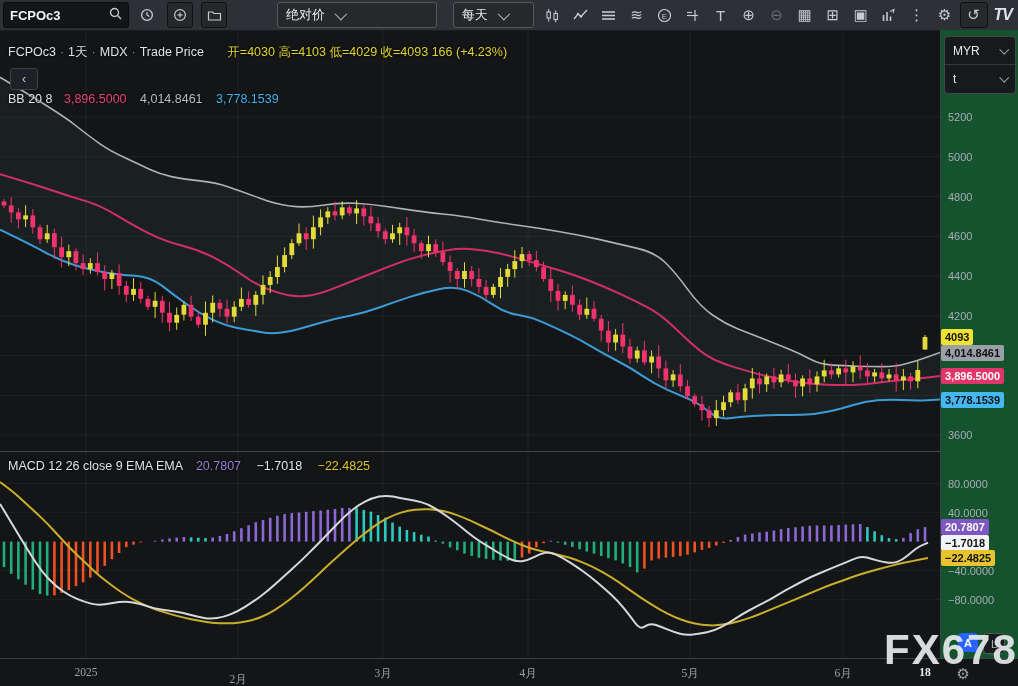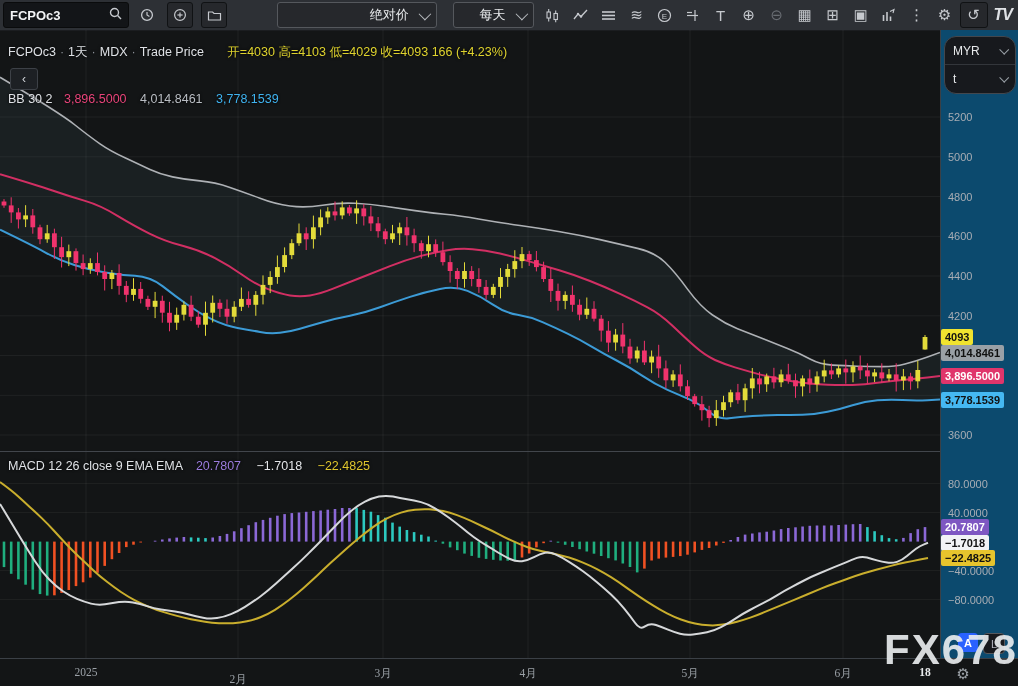--- a/index.html
+++ b/index.html
@@ -10,21 +10,21 @@
   
   #toolbar{left:0;top:0;width:1018px;height:30px;background:#2d3035;border-bottom:1px solid #1b1d20;
     display:flex;align-items:center;color:#d4d7db;font-size:13px;}
   .tb-group{display:flex;align-items:center;height:30px;}
   #symbol-search{display:flex;align-items:center;justify-content:space-between;width:112px;height:24px;
     background:#131518;border:1px solid #0a0b0c;border-radius:3px;margin-left:3px;padding:0 6px;cursor:pointer;}
   #symbol-search .sym{color:#f2f3f5;font-weight:bold;font-size:13px;}
   .tb-icon{display:inline-flex;align-items:center;justify-content:center;width:24px;height:24px;
     color:#c6c9ce;font-size:15px;cursor:pointer;}
   .tb-icon.boxed{background:#26282c;border:1px solid #101214;border-radius:3px;margin-left:8px;}
-  .dropdown{display:flex;align-items:center;justify-content:flex-end;height:24px;background:#26282c;
+  .dropdown{display:flex;align-items:center;justify-content:flex-start;height:24px;background:#26282c;
     border:1px solid #55585d;border-radius:3px;padding:0 8px;cursor:pointer;color:#e8eaec;}
   .chev{width:8px;height:8px;border-right:1.5px solid #b9bcc1;border-bottom:1.5px solid #b9bcc1;
     transform:rotate(45deg) translateY(-2px);display:inline-block;margin-left:10px;}
   #right-icons{margin-left:6px;display:flex;align-items:center;gap:2px;}
   #right-icons .tb-icon{width:26px;font-size:15px;}
   .dim{color:#686c72 !important;}
   #undo-box{background:#26282c;border:1px solid #101214;border-radius:3px;}
   #tv-logo{font-weight:bold;font-style:italic;color:#dfe2e6;font-size:16px;letter-spacing:-1px;margin:0 6px;}
 
   
@@ -43,26 +43,26 @@
   #legend-bb{left:8px;top:92px;}
   #legend-bb .v-mid{color:#e8447a;margin-left:8px;}
   #legend-bb .v-up{color:#b9bdc3;margin-left:10px;}
   #legend-bb .v-low{color:#3fb3f0;margin-left:10px;}
   #legend-macd{left:8px;top:459px;}
   #legend-macd .v-hist{color:#9b7cdd;margin-left:10px;}
   #legend-macd .v-macd{color:#e4e6e9;margin-left:12px;}
   #legend-macd .v-sig{color:#dfc62e;margin-left:12px;}
 
   
-  #axis-col{left:941px;top:30px;width:77px;height:628px;background:#0c4a6e;font-size:11px;color:#a8adb4;}
+  #axis-col{left:941px;top:30px;width:77px;height:628px;background:#14532d;font-size:11px;color:#a8adb4;}
   .tick{position:absolute;left:7px;transform:translateY(-50%);}
   .tag{position:absolute;left:0;transform:translateY(-50%);height:16px;line-height:16px;
     padding:0 4px;border-radius:2px;font-size:11px;font-weight:bold;}
   #currency-box{left:944px;top:36px;width:70px;height:56px;background:#17191d;border:1px solid #43474d;
-    border-radius:12px;color:#e8eaec;font-size:12px;z-index:5;}
+    border-radius:4px;color:#e8eaec;font-size:12px;z-index:5;}
   .cur-row{height:27px;display:flex;align-items:center;justify-content:space-between;padding:0 8px;cursor:pointer;}
   .cur-row + .cur-row{border-top:1px solid #33363b;}
   .chev-sm{width:6px;height:6px;border-right:1.5px solid #9aa0a6;border-bottom:1.5px solid #9aa0a6;
     transform:rotate(45deg) translateY(-1px);display:inline-block;}
 
   
   #time-axis{left:0;top:658px;width:1018px;height:28px;background:#131516;border-top:1px solid #3b4046;
     color:#9ba1a7;font-size:11.5px;}
   .t-tick{position:absolute;top:7px;transform:translateX(-50%);font-family:Liberation Serif, serif;}
   .t-current{color:#e8eaec;font-weight:bold;}
@@ -604,21 +604,21 @@
       </svg></div>
   <div id="panel-sep" class="abs"></div>
   <div id="axis-border" class="abs"></div>
 
   <div id="legend-main" class="abs legend">
     <span>FCPOc3</span><span class="sep">·</span><span>1天</span><span class="sep">·</span><span>MDX</span><span class="sep">·</span><span>Trade Price</span>
     <span class="ohlc">开=4030 高=4103 低=4029 收=4093 166 (+4.23%)</span>
   </div>
   <div id="back-btn" class="abs">‹</div>
   <div id="legend-bb" class="abs legend">
-    <span>BB 30 2</span>
+    <span>BB 20 8</span>
     <span class="v-mid">3,896.5000</span>
     <span class="v-up">4,014.8461</span>
     <span class="v-low">3,778.1539</span>
   </div>
   <div id="legend-macd" class="abs legend">
     <span>MACD 12 26 close 9 EMA EMA</span>
     <span class="v-hist">20.7807</span>
     <span class="v-macd">−1.7018</span>
     <span class="v-sig">−22.4825</span>
   </div>

